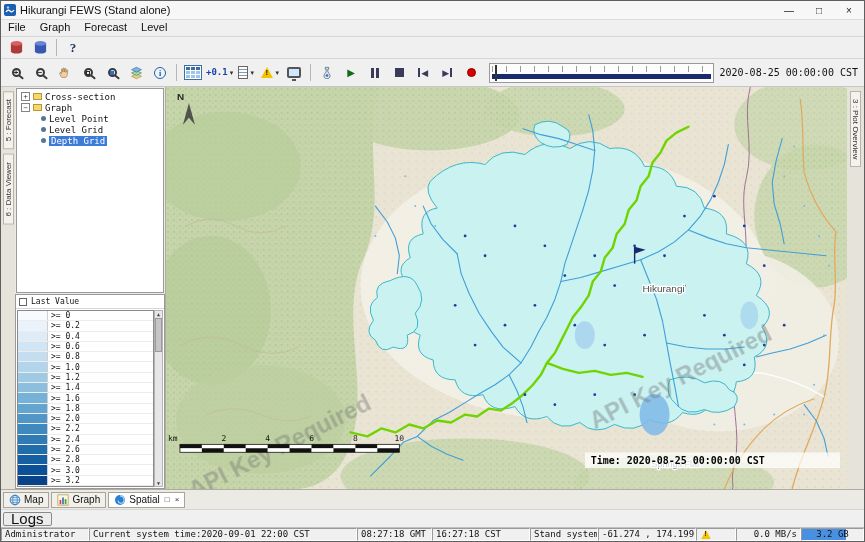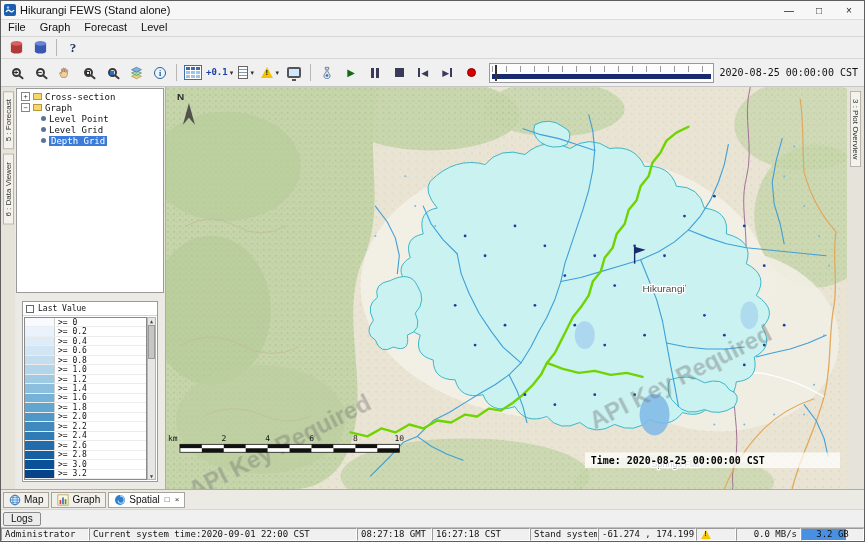--- a/index.html
+++ b/index.html
@@ -62,21 +62,21 @@
   .leftpanel{width:151px;flex:0 0 151px;display:flex;flex-direction:column;background:#eceae4;border-right:1px solid #b0aca2;min-height:0}
   .treebox{flex:0 0 205px;border:1px solid #9a9a9a;background:#fff;margin:1px;overflow:hidden;
     font-family:"DejaVu Sans Mono",monospace;font-size:9px;padding-top:2px}
   .treerow{display:flex;align-items:center;height:11px;gap:3px;white-space:nowrap;padding-left:4px}
   .treerow.child{padding-left:24px}
   .expander{width:9px;height:9px;border:1px solid #848484;background:#fff;font:7px/8px "DejaVu Sans Mono",monospace;text-align:center;color:#333;flex:0 0 9px}
   .folder{width:9px;height:7px;background:#f5d76a;border:1px solid #b8963a;flex:0 0 9px}
   .dot{width:5px;height:5px;border-radius:50%;background:#56749a;flex:0 0 5px}
   .treerow .sel{color:#fff;padding:0 2px}
 
-  .legendbox{flex:1;border:1px solid #9a9a9a;background:#fff;margin:7px;display:flex;flex-direction:column;
+  .legendbox{flex:1;border:1px solid #9a9a9a;background:#fff;margin:0;display:flex;flex-direction:column;
     font-family:"DejaVu Sans Mono",monospace;font-size:8px;min-height:0}
   .legendhead{flex:0 0 14px;display:flex;align-items:center;gap:4px;padding:0 3px;border-bottom:1px solid #d6d6d6}
   .checkbox{width:8px;height:8px;border:1px solid #666;background:#fff;flex:0 0 8px}
   .legendlist{flex:1;display:flex;min-height:0;margin:1px}
   .legendrows{flex:1;display:flex;flex-direction:column;border:1px solid #8a8a8a}
   .lrow{flex:1;display:flex;border-bottom:1px solid #ececec;min-height:0}
   .lswatch{width:30px;flex:0 0 30px;border-right:1px solid #cfcfcf}
   .llabel{padding:0 3px;display:flex;align-items:center}
   .scroll{width:9px;flex:0 0 9px;background:#e6e6e6;border:1px solid #b4b4b4;display:flex;flex-direction:column;align-items:center;font-size:5px;color:#444}
   .scroll .thumb{width:7px;flex:0 0 34px;background:#c6c6c6;border:1px solid #9a9a9a;margin-top:1px}
@@ -84,21 +84,21 @@
 
   .maparea{flex:1;position:relative;background:#eae5d6;overflow:hidden}
   .maparea svg{position:absolute;inset:0}
 
   
   .bottombar{flex:0 0 20px;display:flex;align-items:center;background:#eceae4;border-top:1px solid #b0aca2;padding:0 2px;gap:2px}
   .btab{display:flex;align-items:center;gap:3px;border:1px solid #a8a49a;background:#f2f0ea;height:16px;padding:0 5px;font-size:10px}
   .btab.active{background:#fff}
   .btab .ctl{font-size:8px;color:#333;margin-left:2px}
   .logsrow{flex:0 0 18px;display:flex;align-items:center;background:#f0f0f0;border-top:1px solid #d6d6d6;padding:0 2px}
-  .logsbtn{border:1px solid #8a8a8a;border-radius:2px;background:#ececec;height:14px;display:flex;align-items:center;padding:0 7px;font-size:10px}
+  .logsbtn{border:1px solid #8a8a8a;border-radius:2px;background:#ececec;height:14px;display:flex;align-items:center;padding:0 7px;font-size:15px}
   .statusbar{flex:0 0 14px;display:flex;background:#f0f0f0;border-top:1px solid #c0c0c0;
     font:9px/1 "DejaVu Sans Mono",monospace}
   .seg{border:1px solid;border-color:#9a9a9a #fdfdfd #fdfdfd #9a9a9a;height:100%;display:flex;align-items:center;
     padding:0 3px;white-space:nowrap;overflow:hidden;flex:0 0 auto;gap:3px}
   .seg.mem{flex:1;position:relative;padding:0}
   .seg.mem .memfill{position:absolute;left:0;top:0;bottom:0;width:72%}
   .seg.mem .memtxt{position:relative;width:100%;text-align:center}
 </style>
 </head>
 <body>

